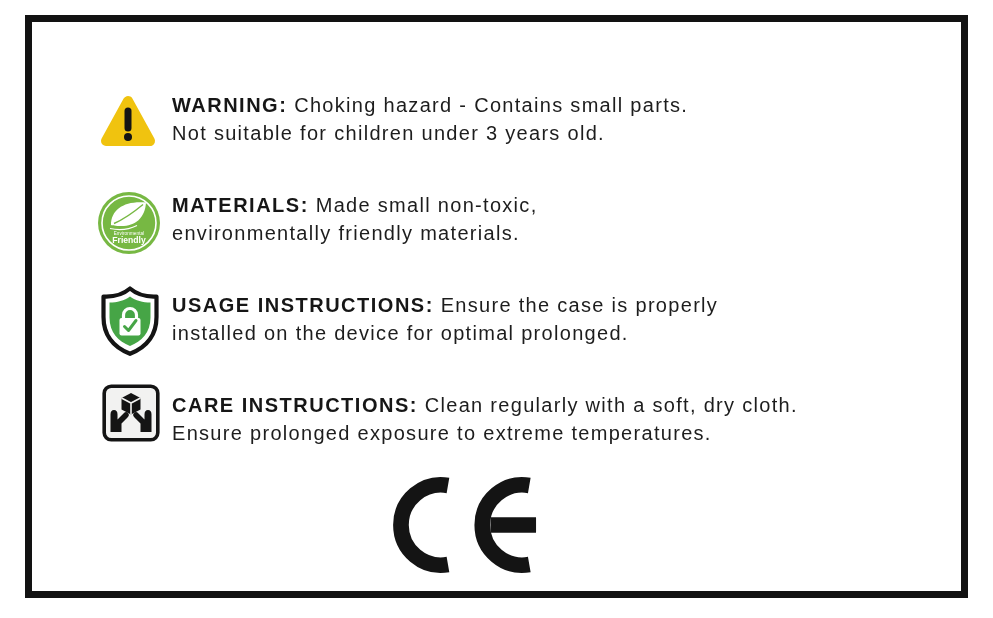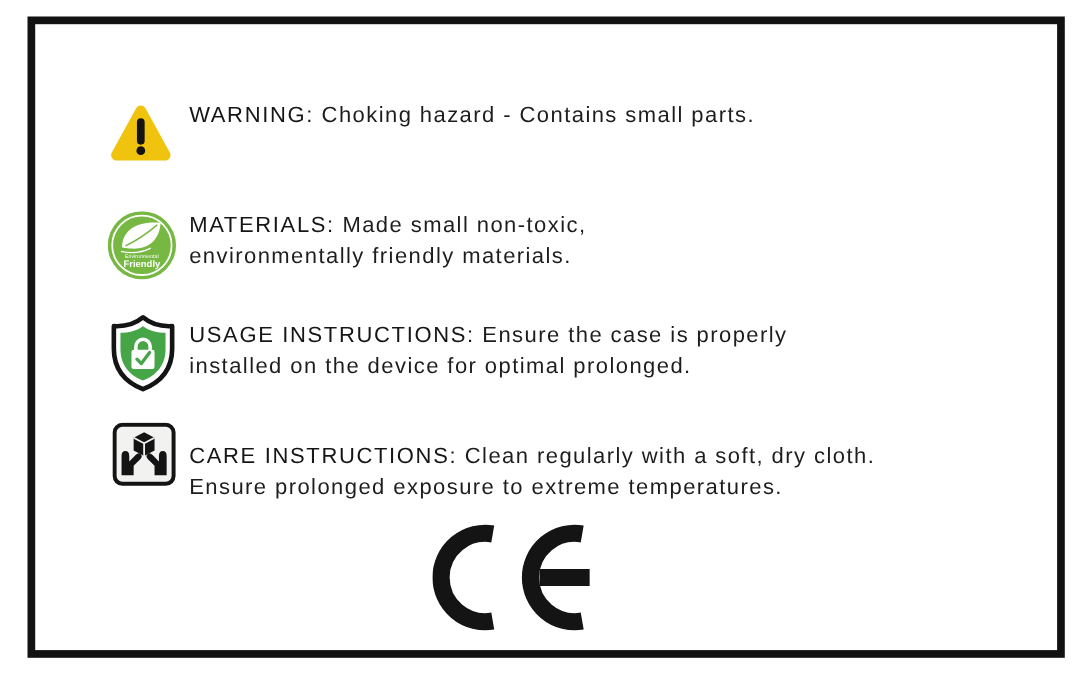--- a/index.html
+++ b/index.html
@@ -10,40 +10,41 @@
   .frame{
     position:absolute;left:25px;top:15px;width:943px;height:583px;
     box-sizing:border-box;border:7px solid #121212;background:#ffffff;
   }
   .row-icon{position:absolute;}
   .row-text{
     position:absolute;left:140px;
     font-size:20px;line-height:28px;letter-spacing:1.3px;
     color:#1d1d1d;white-space:nowrap;
   }
-  .row-text .lbl{font-weight:400;letter-spacing:1.5px;color:#161616;}
+  .row-text .lbl{font-weight:700;letter-spacing:1.5px;color:#161616;}
   .ce-wrap{position:absolute;left:361px;top:453px;width:145px;height:100px;}
   svg{display:block;}
   .eco-small{font-size:4.6px;letter-spacing:0.1px;font-weight:400;}
   .eco-big{font-size:8.6px;font-weight:700;}
 </style>
 </head>
 <body>
 
 <div class="frame">
 
   <div class="row-icon" style="left:67px;top:71px;">
     <svg width="58" height="56" viewBox="0 0 58 56">
       <path d="M29 8 L51 48 L7 48 Z" fill="#F0C30F" stroke="#F0C30F" stroke-width="10" stroke-linejoin="round"></path>
       <path d="M29 18 L29 35" stroke="#141414" stroke-width="7" stroke-linecap="round"></path>
       <circle cx="29" cy="44" r="4" fill="#141414"></circle>
     </svg>
   </div>
   <div class="row-text" style="top:69px;">
     <span class="lbl">WARNING:</span><span> Choking hazard - Contains small parts.</span><br>
+    <span>Not suitable for children under 3 years old.</span>
   </div>
 
   <div class="row-icon" style="left:66px;top:170px;text-align:right;">
     <svg width="62" height="62" viewBox="0 0 62 62">
       <circle cx="31" cy="31" r="31" fill="#77B843"></circle>
       <circle cx="31" cy="31" r="27" fill="none" stroke="#ffffff" stroke-width="1.6"></circle>
       <path d="M13 33 C13 17 27 8.5 48 10.5 C47 27 36 35 21 34 C16.5 33.8 13 33 13 33 Z" fill="#ffffff"></path>
       <path d="M16 31.5 C24 28 36 20 45 12.5" stroke="#77B843" stroke-width="1.4" fill="none"></path>
       <path d="M12 36.5 C21 38.5 31 37.5 39 33.5" stroke="#ffffff" stroke-width="1.2" fill="none"></path>
       <text x="31" y="42.5" text-anchor="middle" fill="#ffffff" class="eco-small">Environmental</text>
@@ -71,21 +72,21 @@
 
   <div class="row-icon" style="left:70px;top:362px;">
     <svg width="58" height="58" viewBox="0 0 58 58">
       <rect x="2.2" y="2.2" width="53.6" height="53.6" rx="7" fill="#F2F2F1" stroke="#141414" stroke-width="3.6"></rect>
       <polygon points="29,9 38.5,14 38.5,25.5 29,30.5 19.5,25.5 19.5,14" fill="#141414"></polygon>
       <path d="M19.5 14 L29 19 L38.5 14 M29 19 L29 30.5" stroke="#F2F2F1" stroke-width="1.6" fill="none"></path>
       <path d="M8.5 48 L8.5 30.5 Q8.5 26 12 26 Q15.5 26 15.5 30.5 L15.5 35.5 L21.5 29.5 Q24 27 26 29 Q28 31 25.5 33.5 L19.5 39.5 L19.5 48 Z" fill="#141414"></path>
       <path d="M49.5 48 L49.5 30.5 Q49.5 26 46 26 Q42.5 26 42.5 30.5 L42.5 35.5 L36.5 29.5 Q34 27 32 29 Q30 31 32.5 33.5 L38.5 39.5 L38.5 48 Z" fill="#141414"></path>
     </svg>
   </div>
-  <div class="row-text" style="top:379px;">
+  <div class="row-text" style="top:369px;">
     <span class="lbl">CARE INSTRUCTIONS:</span><span> Clean regularly with a soft, dry cloth.</span><br>
     <span>Ensure prolonged exposure to extreme temperatures.</span>
   </div>
 
   <div class="ce-wrap">
     <svg width="145" height="100" viewBox="0 0 148 101">
       <path d="M56.1 10.1 A41 41 0 1 0 56.1 90.9" fill="none" stroke="#141414" stroke-width="16"></path>
       <path d="M139.1 10.1 A41 41 0 1 0 139.1 90.9" fill="none" stroke="#141414" stroke-width="16"></path>
       <path d="M99.5 50.5 L146 50.5" stroke="#141414" stroke-width="16"></path>
     </svg>

